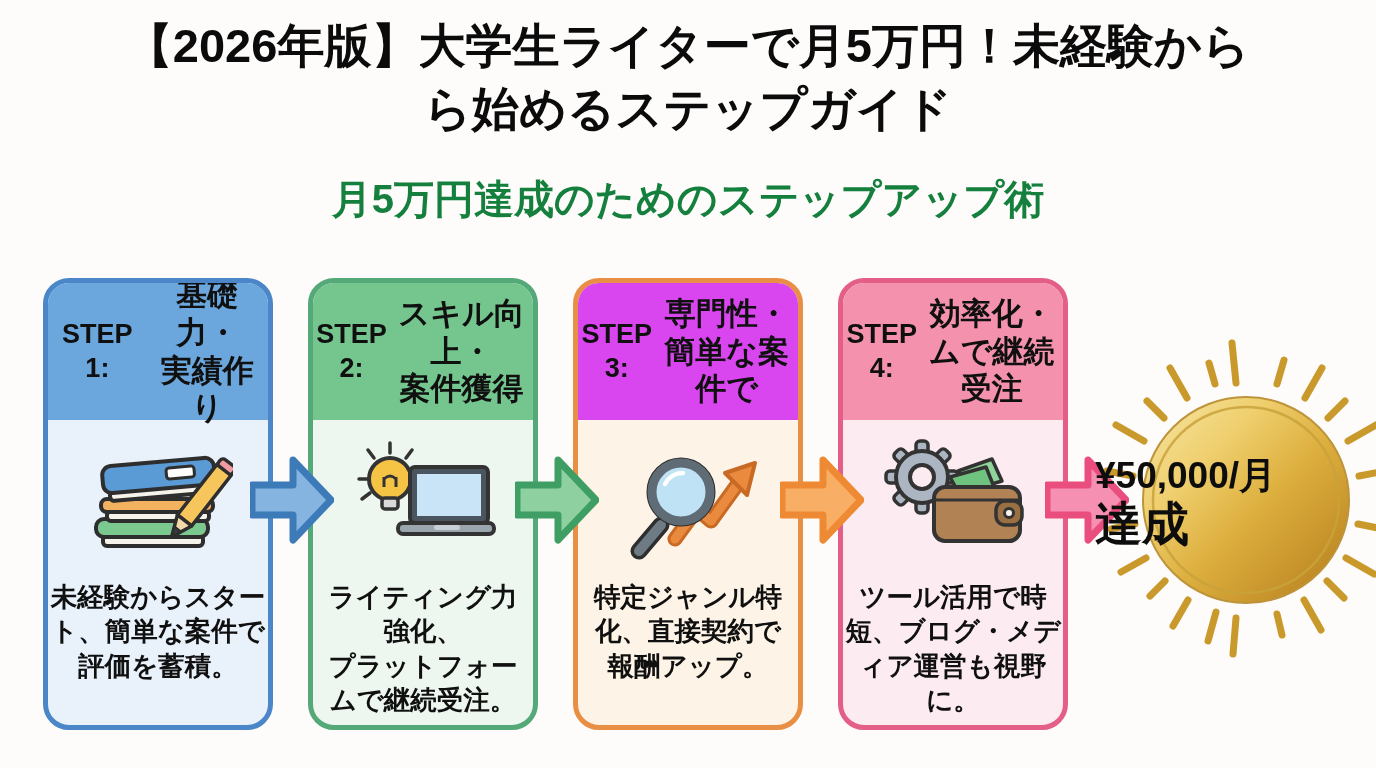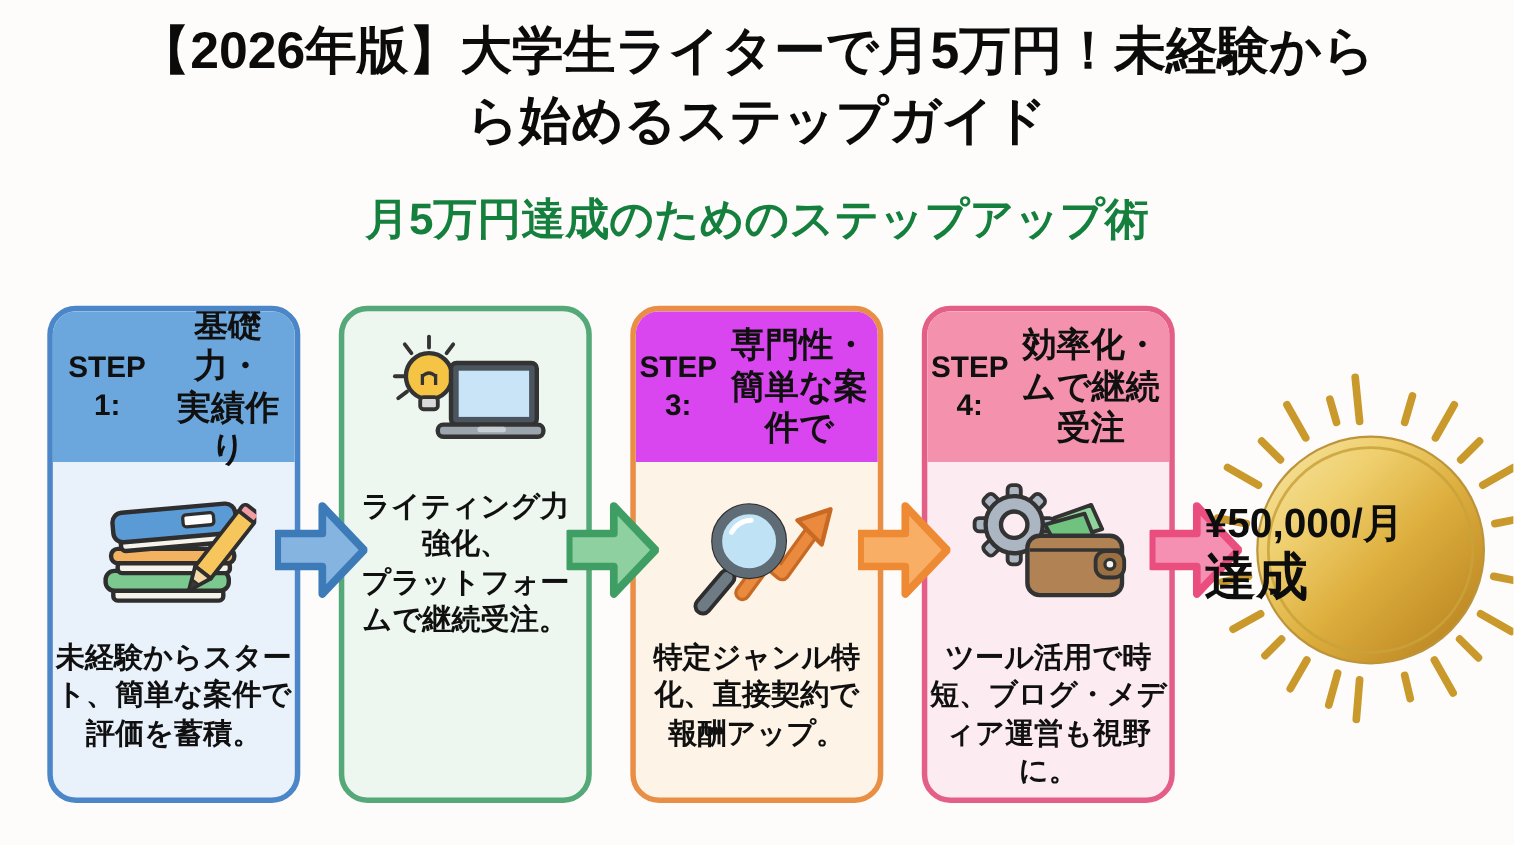--- a/index.html
+++ b/index.html
@@ -81,20 +81,25 @@
           </g>
         </g>
       </svg>
     </div>
     <div class="card-desc">未経験からスター
 ト、簡単な案件で
 評価を蓄積。</div>
   </div>
 
   <div class="card c2" style="border-color: rgb(85, 168, 120); background-color: rgb(237, 246, 239);">
+    <div class="card-header" style="background-color: rgb(116, 198, 142);">
+      <div class="step-label">STEP 2:</div>
+      <div class="step-heading">スキル向上・
+案件獲得</div>
+    </div>
     <div class="card-icon">
       <svg width="150" height="125" viewBox="0 0 150 125">
         <g stroke="#333333" stroke-width="3.5" stroke-linecap="round">
           <line x1="42" y1="6" x2="42" y2="16"></line>
           <line x1="20" y1="13" x2="26" y2="21"></line>
           <line x1="64" y1="13" x2="58" y2="21"></line>
           <line x1="11" y1="42" x2="21" y2="42"></line>
           <line x1="14" y1="62" x2="22" y2="56"></line>
         </g>
         <circle cx="42" cy="42" r="21" fill="#F6C445" stroke="#333333" stroke-width="4"></circle>

